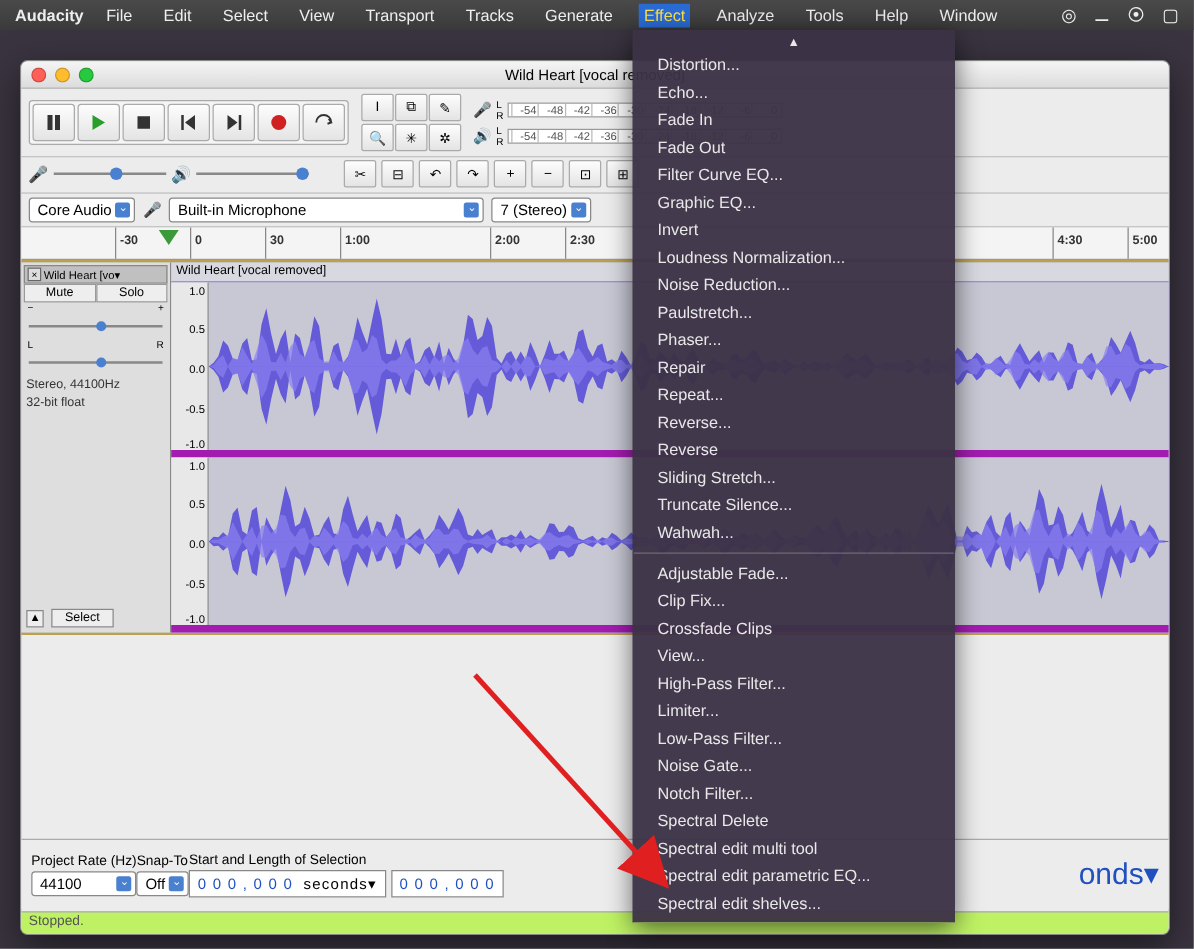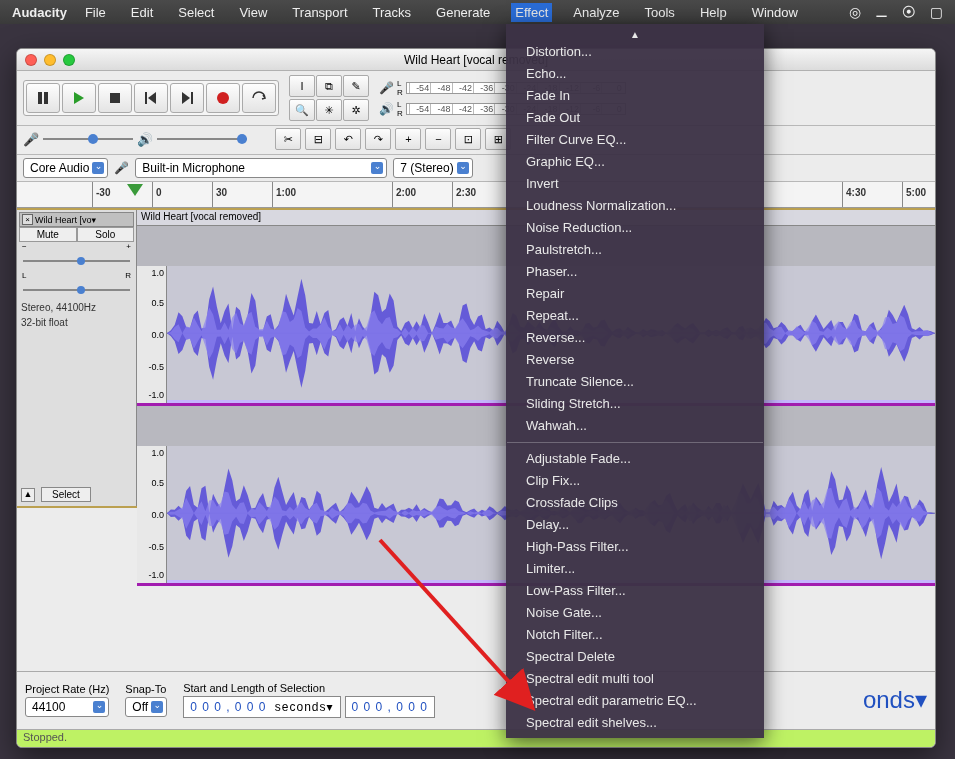--- a/index.html
+++ b/index.html
@@ -2,21 +2,21 @@
 <html><head>
 <meta charset="utf-8">
 <style>
 * { margin: 0; padding: 0; box-sizing: border-box; font-family: -apple-system, "Helvetica Neue", Arial, sans-serif; }
 body { width: 955px; height: 759px; background: #3a3440; overflow: hidden; position: relative; font-size: 13px; }
 
 
 .mac-menu { height: 24px; background: linear-gradient(#4a4a4a,#3a3a3a); color: #eee; display: flex; align-items: center; padding: 0 12px; font-size: 13px; }
 .mac-menu .app-name { font-weight: 600; margin-right: 14px; }
 .mac-menu .m-item { margin-right: 17px; cursor: default; padding: 2px 4px; }
-.mac-menu .m-item.active { background: #2a6cd6; color: #e5e5e5; }
+.mac-menu .m-item.active { background: #2a6cd6; color: #fde047; }
 .mac-menu .sys-icons { margin-left: auto; display: flex; gap: 14px; font-size: 14px; }
 
 
 .window { position: absolute; top: 48px; left: 16px; width: 920px; height: 700px; background: #ececec; border-radius: 6px; box-shadow: 0 10px 30px rgba(0,0,0,.5); border: 1px solid #888; overflow: hidden; }
 .titlebar { height: 22px; background: linear-gradient(#f5f5f5,#dcdcdc); border-bottom: 1px solid #b0b0b0; display: flex; align-items: center; padding: 0 8px; font-size: 12px; position: relative; }
 .tl-lights { display: flex; gap: 7px; }
 .tl-light { width: 12px; height: 12px; border-radius: 50%; border: 1px solid rgba(0,0,0,.2); }
 .tl-red { background: #ff5f56; } .tl-yellow { background: #ffbd2e; } .tl-green { background: #27c93f; }
 .titlebar .title { position: absolute; left: 0; right: 0; text-align: center; pointer-events: none; }
 
@@ -54,27 +54,27 @@
 .track-ctrl .mutesolo div { flex: 1; border: 1px solid #999; background: #eee; text-align: center; padding: 1px; font-size: 10px; }
 .track-ctrl .mini-slider { height: 14px; margin: 3px 4px; position: relative; }
 .track-ctrl .mini-slider .mtrack { height: 2px; background: #888; position: absolute; top: 6px; left: 0; right: 0; }
 .track-ctrl .mini-slider .mthumb { width: 8px; height: 8px; background: #4a80d0; border-radius: 50%; position: absolute; top: 3px; }
 .track-ctrl .info { font-size: 10px; padding: 2px; color: #333; }
 .track-ctrl .selbtn { position: absolute; bottom: 4px; left: 24px; border: 1px solid #888; background: #eee; padding: 1px 10px; font-size: 10px; }
 .track-ctrl .collapse { position: absolute; bottom: 4px; left: 4px; width: 14px; height: 14px; border: 1px solid #888; background: #eee; font-size: 9px; text-align: center; }
 
 .waveform-area { flex: 1; background: #b8b8bf; position: relative; }
 .clip-header { height: 16px; background: #d8d8e0; border-bottom: 1px solid #888; font-size: 10px; padding: 1px 4px; }
-.channel { height: 140px; position: relative; background: #c4b5fd; border-bottom: 3px solid #a21caf; margin-top: 40px; }
+.channel { height: 140px; position: relative; background: #c4b5fd; border-bottom: 6px solid #a21caf; }
 .dbscale { position: absolute; left: 0; top: 0; width: 30px; height: 100%; background: #e8e8e8; border-right: 1px solid #888; font-size: 9px; }
 .dbscale div { position: absolute; right: 2px; }
 .wave-svg { position: absolute; left: 30px; right: 0; top: 0; bottom: 0; }
 
 
-.sel-bar { position: absolute; bottom: 20px; left: 0; right: 0; height: 56px; background: #ececec; border-top: 1px solid #aaa; padding: 4px 8px; display: flex; align-items: center; gap: 16px; font-size: 12px; }
+.sel-bar { position: absolute; bottom: 20px; left: 0; right: 0; height: 56px; background: #ececec; border-top: 1px solid #aaa; padding: 4px 8px; display: flex; align-items: center; gap: 0; font-size: 12px; }
 .sel-group { display: flex; flex-direction: column; gap: 2px; }
 .sel-group label { font-size: 11px; }
 .time-in { background: #fff; border: 1px solid #888; padding: 3px 6px; font-family: monospace; font-size: 12px; letter-spacing: 1px; }
 .time-in .digits { color: #2050c0; }
 .big-time { font-size: 24px; color: #2050c0; font-family: monospace; }
 
 .status { position: absolute; bottom: 0; left: 0; right: 0; height: 18px; background: #bef264; border-top: 1px solid #aaa; font-size: 11px; padding: 1px 6px; color: #555; }
 
 
 .effect-menu { position: absolute; top: 24px; left: 506px; width: 258px; background: rgba(60,50,70,0.96); color: #e8e8e8; font-size: 13px; box-shadow: 0 5px 20px rgba(0,0,0,.6); padding: 4px 0; z-index: 100; }
@@ -345,28 +345,28 @@
       <div class="menu-item">Graphic EQ...</div>
       <div class="menu-item">Invert</div>
       <div class="menu-item">Loudness Normalization...</div>
       <div class="menu-item">Noise Reduction...</div>
       <div class="menu-item">Paulstretch...</div>
       <div class="menu-item">Phaser...</div>
       <div class="menu-item">Repair</div>
       <div class="menu-item">Repeat...</div>
       <div class="menu-item">Reverse...</div>
       <div class="menu-item">Reverse</div>
+      <div class="menu-item">Sliding Stretch...</div>
       <div class="menu-item">Truncate Silence...</div>
-      <div class="menu-item">Sliding Stretch...</div>
       <div class="menu-item">Wahwah...</div>
       <div class="menu-sep"></div>
       <div class="menu-item">Adjustable Fade...</div>
       <div class="menu-item">Clip Fix...</div>
       <div class="menu-item">Crossfade Clips</div>
-      <div class="menu-item">Delay...</div>
+      <div class="menu-item">View...</div>
       <div class="menu-item">High-Pass Filter...</div>
       <div class="menu-item">Limiter...</div>
       <div class="menu-item">Low-Pass Filter...</div>
       <div class="menu-item">Noise Gate...</div>
       <div class="menu-item">Notch Filter...</div>
       <div class="menu-item">Spectral Delete</div>
       <div class="menu-item">Spectral edit multi tool</div>
       <div class="menu-item">Spectral edit parametric EQ...</div>
       <div class="menu-item">Spectral edit shelves...</div>
     </div>

